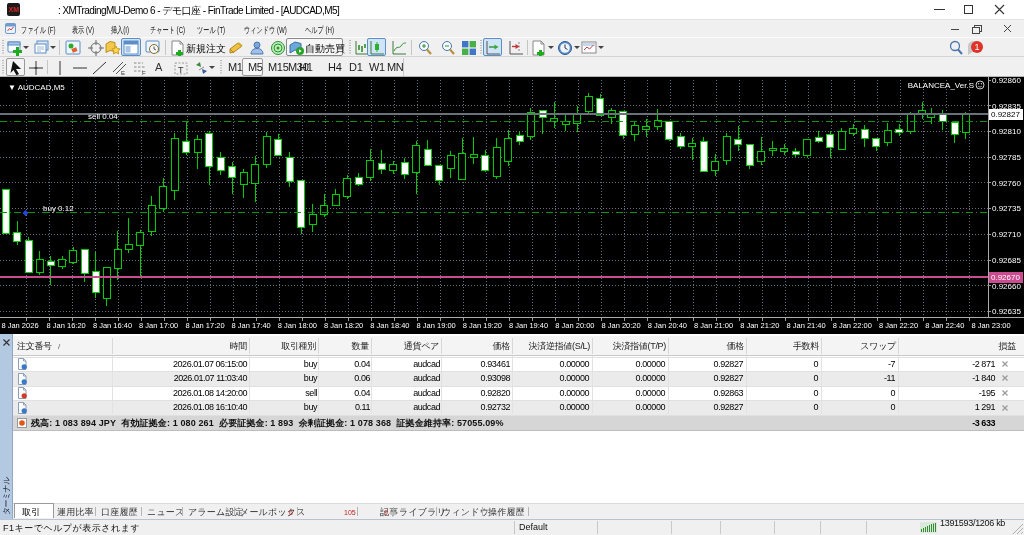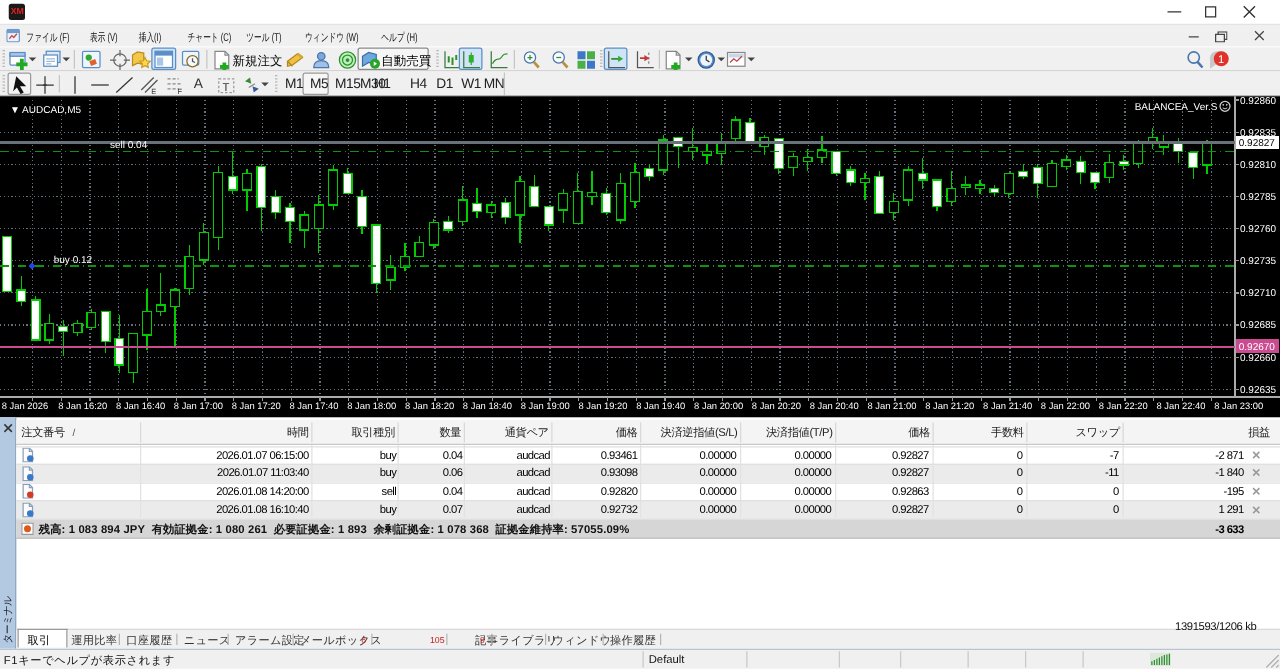--- a/index.html
+++ b/index.html
@@ -14,20 +14,21 @@
 .cell{position:absolute;font-size:9px;color:#000;letter-spacing:-0.45px;line-height:14.5px;text-align:right;}
 .hcell{position:absolute;font-size:9px;color:#222;letter-spacing:-0.3px;line-height:20px;text-align:right;}
 .tab{position:absolute;top:506px;font-size:9px;color:#333;letter-spacing:0.2px;}
 .tsep{position:absolute;top:507px;width:1px;height:9px;background:#b5b5b5;}
 .ssep{position:absolute;top:521px;width:1px;height:13px;background:#c8c8c8;}
 </style></head><body>
 <div class="abs" style="left:0;top:0;width:1024px;height:20px;background:#ffffff;border-bottom:1px solid #e3e3e3;">
 <div class="abs" style="left:7px;top:3px;width:13px;height:13px;background:#1a1a1a;border-radius:2px;">
       <span style="position:absolute;left:1.5px;top:3px;font-size:7px;font-weight:bold;color:#d22;">XM</span>
     </div>
+<div class="abs" style="left:58px;top:4px;font-size:10px;color:#000;letter-spacing:-0.55px;">: XMTradingMU-Demo 6 - デモ口座 - FinTrade Limited - [AUDCAD,M5]</div>
 <div class="abs" style="left:934px;top:9px;width:11px;height:1px;background:#333;"></div>
 <div class="abs" style="left:964px;top:5px;width:9px;height:9px;border:1px solid #333;"></div>
 <svg class="abs" style="left:994px;top:4px" width="11" height="11" viewBox="0 0 11 11">
       <path d="M1 1L10 10M10 1L1 10" stroke="#333" stroke-width="1.1"></path>
     </svg>
 </div>
 <div class="abs" style="left:0;top:20px;width:1024px;height:17px;background:#f0f0f0;"></div>
 <svg class="abs" style="left:5px;top:23px" width="11" height="11" viewBox="0 0 11 11">
     <rect x="0.5" y="0.5" width="10" height="10" rx="1.5" fill="#eaf2fb" stroke="#6f9ccc"></rect>
     <rect x="0.5" y="0.5" width="10" height="3" fill="#6f9ccc"></rect>
@@ -503,21 +504,21 @@
     <path d="M1.5 1.5L6.5 6.5M6.5 1.5L1.5 6.5" stroke="#999" stroke-width="1.2"></path>
   </svg>
 <div class="abs" style="left:13px;top:400.0px;width:1011px;height:14.5px;background:#ebebeb;"></div>
 <svg class="abs" style="left:17px;top:401.5px" width="11" height="12" viewBox="0 0 11 12">
 <path d="M1.5 0.5h5l2.5 2.5v8.5h-7.5z" fill="#fdfdfd" stroke="#8aa0b8"></path>
 <path d="M6.5 0.5v2.5h2.5" fill="none" stroke="#8aa0b8"></path>
 <circle cx="7.2" cy="8.8" r="2.6" fill="#3a78c8"></circle>
 </svg>
 <div class="cell" style="left:87px;top:400.0px;width:160px;">2026.01.08 16:10:40</div>
 <div class="cell" style="left:157px;top:400.0px;width:160px;">buy</div>
-<div class="cell" style="left:210px;top:400.0px;width:160px;">0.07</div>
+<div class="cell" style="left:210px;top:400.0px;width:160px;">0.11</div>
 <div class="cell" style="left:280px;top:400.0px;width:160px;">audcad</div>
 <div class="cell" style="left:350px;top:400.0px;width:160px;">0.92732</div>
 <div class="cell" style="left:429px;top:400.0px;width:160px;">0.00000</div>
 <div class="cell" style="left:505px;top:400.0px;width:160px;">0.00000</div>
 <div class="cell" style="left:583px;top:400.0px;width:160px;">0.92827</div>
 <div class="cell" style="left:658px;top:400.0px;width:160px;">0</div>
 <div class="cell" style="left:735px;top:400.0px;width:160px;">0</div>
 <div class="cell" style="left:835px;top:400.0px;width:160px;">1 291</div>
 <svg class="abs" style="left:1001px;top:404px" width="8" height="8" viewBox="0 0 8 8">
     <path d="M1.5 1.5L6.5 6.5M6.5 1.5L1.5 6.5" stroke="#999" stroke-width="1.2"></path>
@@ -563,15 +564,15 @@
 <div class="ssep" style="left:597px;"></div>
 <div class="ssep" style="left:671px;"></div>
 <div class="ssep" style="left:720px;"></div>
 <div class="ssep" style="left:774px;"></div>
 <div class="ssep" style="left:820px;"></div>
 <div class="ssep" style="left:866px;"></div>
 <svg class="abs" style="left:920px;top:522px" width="17" height="11" viewBox="0 0 17 11">
     <rect x="0" y="0" width="17" height="11" fill="#dce8dc"></rect>
     <path d="M1.5 10V7M3.5 10V6M5.5 10V5M7.5 10V4M9.5 10V3M11.5 10V2M13.5 10V1.5M15.5 10V1" stroke="#2f8f2f"></path>
   </svg>
-<div class="abs" style="left:940px;top:496px;font-size:9px;color:#111;letter-spacing:-0.3px;">1391593/1206 kb</div>
+<div class="abs" style="left:940px;top:518px;font-size:9px;color:#111;letter-spacing:-0.3px;">1391593/1206 kb</div>
 <svg class="abs" style="left:1012px;top:523px" width="12" height="12" viewBox="0 0 12 12">
     <path d="M11 1L1 11M11 5L5 11M11 9L9 11" stroke="#b0b0b0"></path>
   </svg>
 </body></html>

